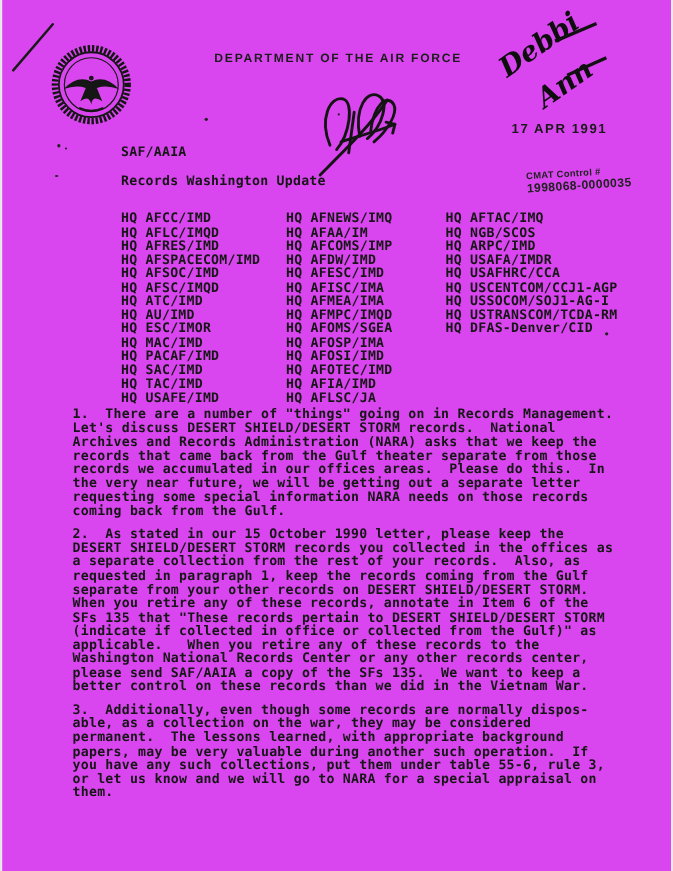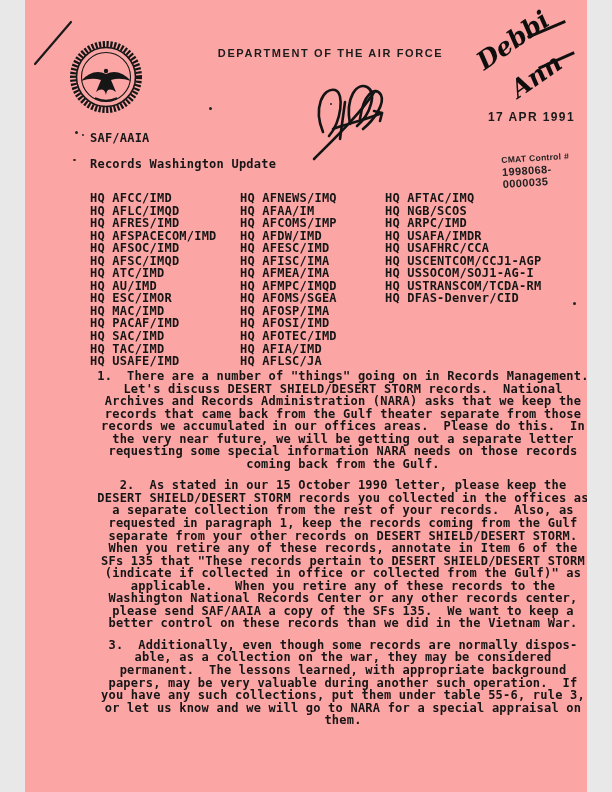--- a/index.html
+++ b/index.html
@@ -1,25 +1,25 @@
 <!DOCTYPE html>
 <html><head>
 <meta charset="utf-8">
 <style>
   html,body { margin:0; padding:0; background:#e8e8e8; }
   .page {
-    position:relative; width:562px; height:792px; margin:0 auto;
-    background:#fca5a5; overflow:hidden;
+    position:relative; width:608px; height:792px; margin:0 auto;
+    background:#d946ef; overflow:hidden;
     font-family:"DejaVu Sans Mono", monospace; color:#161616;
   }
   .abs { position:absolute; }
   .typed {
     font-family:"DejaVu Sans Mono", monospace;
     font-weight:700; font-size:12px; line-height:12.55px;
-    letter-spacing:0.22px; color:#161616; white-space:pre;
+    letter-spacing:0.22px; color:#161616; white-space:pre;margin-left:43px;
   }
   
   .letterhead { left:168px; top:47px; width:275px; text-align:center;
     font-family:"Liberation Sans", sans-serif; }
   .dept   { font-size:11px; font-weight:700; letter-spacing:1.6px; color:#1c1c1c; }
   .hqline { font-size:7.6px; font-weight:600; letter-spacing:0.9px; color:#3a3a3a; margin-top:4px; }
   .washline { font-size:7.6px; font-weight:600; letter-spacing:0.9px; color:#3a3a3a; margin-top:2px; }
   
   .date-stamp { left:463px; top:110px; font-family:"Liberation Sans", sans-serif;
     font-weight:700; font-size:12px; letter-spacing:1.4px; color:#1a1a1a; }
@@ -32,21 +32,21 @@
   .hand-debbi { left:446px; top:52px; transform:rotate(-35deg); }
   .hand-ann   { left:480px; top:80px; transform:rotate(-35deg); }
   .hand-dash  { border-top:3px solid #111; transform-origin:left top; }
   
   .dist-col { top:192px; }
   .dist-line { white-space:pre; }
   
   .paragraphs { left:64px; top:370px; width:508px; }
   .paragraph { white-space:pre-wrap; margin:0 0 9px 0;
     font-family:"DejaVu Sans Mono", monospace; font-weight:700;
-    font-size:12px; line-height:12.55px; letter-spacing:0.22px; color:#161616;text-align:center; }
+    font-size:12px; line-height:12.55px; letter-spacing:0.22px; color:#161616; }
   
   .speck { position:absolute; background:#222; border-radius:50%; }
 </style>
 </head>
 <body>
 
 <div class="page">
 
   <svg class="abs" style="left:6px; top:16px;" width="46" height="52" viewBox="0 0 46 52">
     <path d="M4,48 L40,6" stroke="#1a1a1a" stroke-width="2.2" fill="none" stroke-linecap="round"></path>

